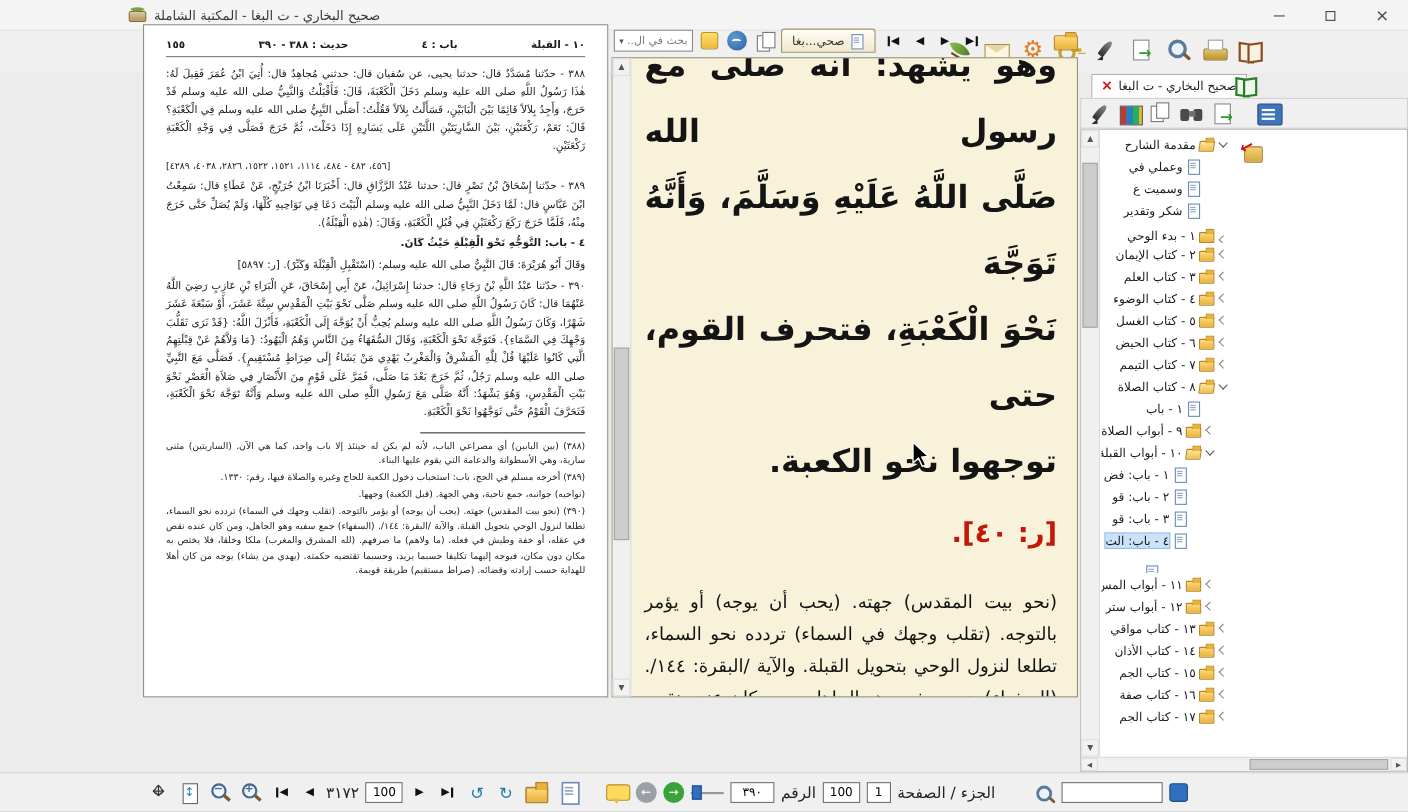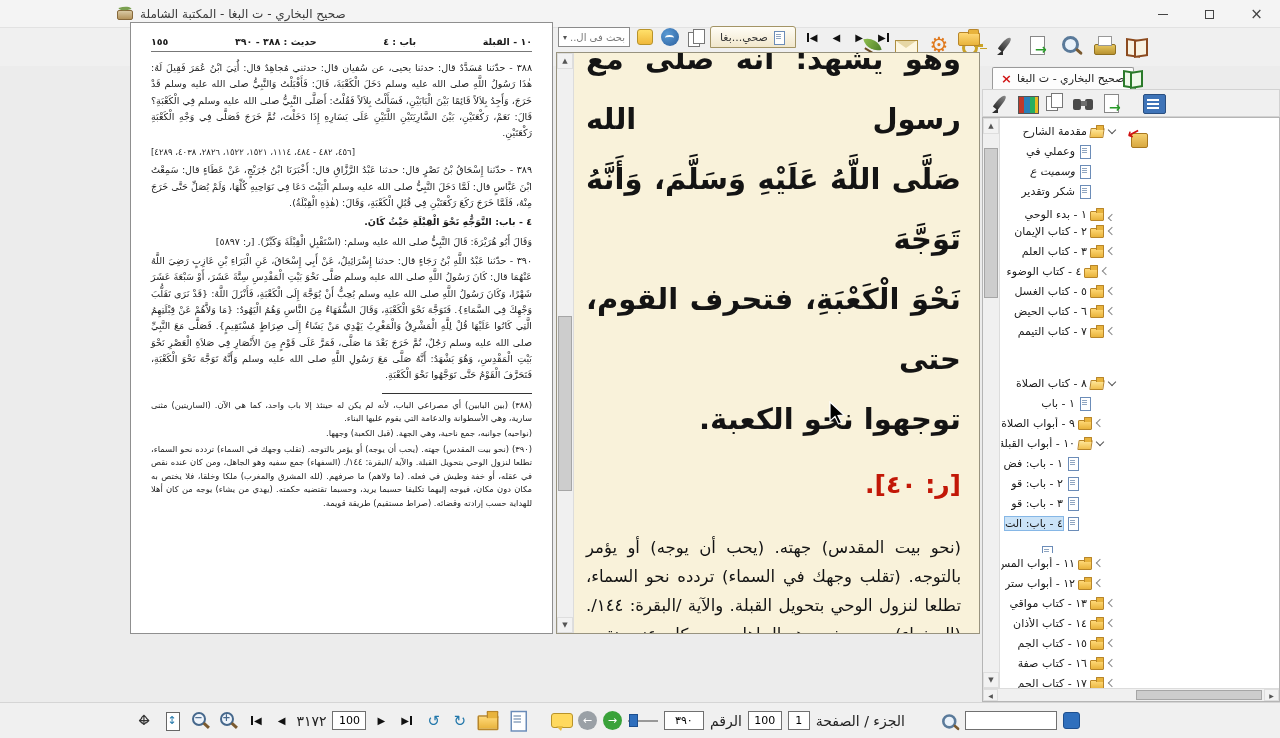--- a/index.html
+++ b/index.html
@@ -209,20 +209,21 @@
           <p class="sp hadith">٣٨٨ - حدّثنا مُسَدَّدٌ قال: حدثنا يحيى، عن سُفيان قال: حدثني مُجاهِدٌ قال: أُتِيَ ابْنُ عُمَرَ فَقِيلَ لَهُ: هٰذَا رَسُولُ اللَّهِ صلى الله عليه وسلم دَخَلَ الْكَعْبَةَ، قَالَ: فَأَقْبَلْتُ وَالنَّبِيُّ صلى الله عليه وسلم قَدْ خَرَجَ، وَأَجِدُ بِلاَلاً قَائِمًا بَيْنَ الْبَابَيْنِ، فَسَأَلْتُ بِلاَلاً فَقُلْتُ: أَصَلَّى النَّبِيُّ صلى الله عليه وسلم فِي الْكَعْبَةِ؟ قَالَ: نَعَمْ، رَكْعَتَيْنِ، بَيْنَ السَّارِيَتَيْنِ اللَّتَيْنِ عَلَى يَسَارِهِ إِذَا دَخَلْتَ، ثُمَّ خَرَجَ فَصَلَّى فِي وَجْهِ الْكَعْبَةِ رَكْعَتَيْنِ.</p>
           <p class="sp ref">[٤٥٦، ٤٨٢ - ٤٨٤، ١١١٤، ١٥٢١، ١٥٢٢، ٢٨٢٦، ٤٠٣٨، ٤٢٨٩]</p>
           <p class="sp hadith">٣٨٩ - حدّثنا إِسْحَاقُ بْنُ نَصْرٍ قال: حدثنا عَبْدُ الرَّزَّاقِ قال: أَخْبَرَنَا ابْنُ جُرَيْجٍ، عَنْ عَطَاءٍ قال: سَمِعْتُ ابْنَ عَبَّاسٍ قال: لَمَّا دَخَلَ النَّبِيُّ صلى الله عليه وسلم الْبَيْتَ دَعَا فِي نَوَاحِيهِ كُلِّهَا، وَلَمْ يُصَلِّ حَتَّى خَرَجَ مِنْهُ، فَلَمَّا خَرَجَ رَكَعَ رَكْعَتَيْنِ فِي قُبُلِ الْكَعْبَةِ، وَقَالَ: (هٰذِهِ الْقِبْلَةُ).</p>
           <p class="sp bab">٤ - باب: التَّوَجُّهِ نَحْوَ الْقِبْلَةِ حَيْثُ كَانَ.</p>
           <p class="sp normal">وَقَالَ أَبُو هُرَيْرَةَ: قَالَ النَّبِيُّ صلى الله عليه وسلم: (اسْتَقْبِلِ الْقِبْلَةَ وَكَبِّرْ). [ر: ٥٨٩٧]</p>
           <p class="sp hadith">٣٩٠ - حدّثنا عَبْدُ اللَّهِ بْنُ رَجَاءٍ قال: حدثنا إِسْرَائِيلُ، عَنْ أَبِي إِسْحَاقَ، عَنِ الْبَرَاءِ بْنِ عَازِبٍ رَضِيَ اللَّهُ عَنْهُمَا قال: كَانَ رَسُولُ اللَّهِ صلى الله عليه وسلم صَلَّى نَحْوَ بَيْتِ الْمَقْدِسِ سِتَّةَ عَشَرَ، أَوْ سَبْعَةَ عَشَرَ شَهْرًا، وَكَانَ رَسُولُ اللَّهِ صلى الله عليه وسلم يُحِبُّ أَنْ يُوَجَّهَ إِلَى الْكَعْبَةِ، فَأَنْزَلَ اللَّهُ: {قَدْ نَرَى تَقَلُّبَ وَجْهِكَ فِي السَّمَاءِ}. فَتَوَجَّهَ نَحْوَ الْكَعْبَةِ، وَقَالَ السُّفَهَاءُ مِنَ النَّاسِ وَهُمُ الْيَهُودُ: {مَا وَلاَّهُمْ عَنْ قِبْلَتِهِمُ الَّتِي كَانُوا عَلَيْهَا قُلْ لِلَّهِ الْمَشْرِقُ وَالْمَغْرِبُ يَهْدِي مَنْ يَشَاءُ إِلَى صِرَاطٍ مُسْتَقِيمٍ}. فَصَلَّى مَعَ النَّبِيِّ صلى الله عليه وسلم رَجُلٌ، ثُمَّ خَرَجَ بَعْدَ مَا صَلَّى، فَمَرَّ عَلَى قَوْمٍ مِنَ الأَنْصَارِ فِي صَلاَةِ الْعَصْرِ نَحْوَ بَيْتِ الْمَقْدِسِ، وَهُوَ يَشْهَدُ: أَنَّهُ صَلَّى مَعَ رَسُولِ اللَّهِ صلى الله عليه وسلم وَأَنَّهُ تَوَجَّهَ نَحْوَ الْكَعْبَةِ، فَتَحَرَّفَ الْقَوْمُ حَتَّى تَوَجَّهُوا نَحْوَ الْكَعْبَةِ.</p>
         </div>
       <div class="scan-divider"></div>
       <div class="scan-footnotes">
           <div class="fnote">(٣٨٨) (بين البابين) أي مصراعي الباب، لأنه لم يكن له حينئذ إلا باب واحد، كما هي الآن. (الساريتين) مثنى سارية، وهي الأسطوانة والدعامة التي يقوم عليها البناء.</div>
+          <div class="fnote">(٣٨٩) أخرجه مسلم في الحج، باب: استحباب دخول الكعبة للحاج وغيره والصلاة فيها، رقم: ١٣٣٠.</div>
           <div class="fnote">(نواحيه) جوانبه، جمع ناحية، وهي الجهة. (قبل الكعبة) وجهها.</div>
           <div class="fnote">(٣٩٠) (نحو بيت المقدس) جهته. (يحب أن يوجه) أو يؤمر بالتوجه. (تقلب وجهك في السماء) تردده نحو السماء، تطلعا لنزول الوحي بتحويل القبلة. والآية /البقرة: ١٤٤/. (السفهاء) جمع سفيه وهو الجاهل، ومن كان عنده نقص في عقله، أو خفة وطيش في فعله. (ما ولاهم) ما صرفهم. (لله المشرق والمغرب) ملكا وخلقا، فلا يختص به مكان دون مكان، فيوجه إليهما تكليفا حسبما يريد، وحسبما تقتضيه حكمته. (يهدي من يشاء) يوجه من كان أهلا للهداية حسب إرادته وقضائه. (صراط مستقيم) طريقة قويمة.</div>
         </div>
     </div>
   </div>
 
   <div class="center-toolbar">
     <div class="combo">
       <span class="combo-arrow">▾</span>
       <span class="combo-text">بحث في ال..</span>
@@ -287,21 +288,21 @@
           <div class="tree-item" style="padding-right: 2px;">
             <span class="chev down"></span>
             <span class="t-ic folder-open"></span>
             <span class="tlabel">مقدمة الشارح</span>
           </div>
           <div class="tree-item" style="padding-right: 14px;">
             <span class="chev none"></span>
             <span class="t-ic doc"></span>
             <span class="tlabel">وعملي في</span>
           </div>
-          <div class="tree-item" style="padding-right: 14px; font-style: italic;">
+          <div class="tree-item" style="padding-right: 14px;">
             <span class="chev none"></span>
             <span class="t-ic doc"></span>
             <span class="tlabel">وسميت ع</span>
           </div>
           <div class="tree-item" style="padding-right: 14px;">
             <span class="chev none"></span>
             <span class="t-ic doc"></span>
             <span class="tlabel">شكر وتقدير</span>
           </div>
           <div class="tree-item" style="padding-right: 2px; align-items: flex-end;">
@@ -312,41 +313,41 @@
           <div class="tree-item" style="padding-right: 2px;">
             <span class="chev left"></span>
             <span class="t-ic folder"></span>
             <span class="tlabel">٢ - كتاب الإيمان</span>
           </div>
           <div class="tree-item" style="padding-right: 2px;">
             <span class="chev left"></span>
             <span class="t-ic folder"></span>
             <span class="tlabel">٣ - كتاب العلم</span>
           </div>
-          <div class="tree-item" style="padding-right: 2px; justify-content: center;">
+          <div class="tree-item" style="padding-right: 2px;">
             <span class="chev left"></span>
             <span class="t-ic folder"></span>
             <span class="tlabel">٤ - كتاب الوضوء</span>
           </div>
           <div class="tree-item" style="padding-right: 2px;">
             <span class="chev left"></span>
             <span class="t-ic folder"></span>
             <span class="tlabel">٥ - كتاب الغسل</span>
           </div>
           <div class="tree-item" style="padding-right: 2px;">
             <span class="chev left"></span>
             <span class="t-ic folder"></span>
             <span class="tlabel">٦ - كتاب الحيض</span>
           </div>
           <div class="tree-item" style="padding-right: 2px;">
             <span class="chev left"></span>
             <span class="t-ic folder"></span>
             <span class="tlabel">٧ - كتاب التيمم</span>
           </div>
-          <div class="tree-item" style="padding-right: 2px; margin-top: 32px;">
+          <div class="tree-item" style="padding-right: 2px;">
             <span class="chev down"></span>
             <span class="t-ic folder-open"></span>
             <span class="tlabel">٨ - كتاب الصلاة</span>
           </div>
           <div class="tree-item" style="padding-right: 14px; padding-left: 40px;">
             <span class="chev none"></span>
             <span class="t-ic doc"></span>
             <span class="tlabel">١ - باب: كيف</span>
           </div>
           <div class="tree-item" style="padding-right: 14px;">

